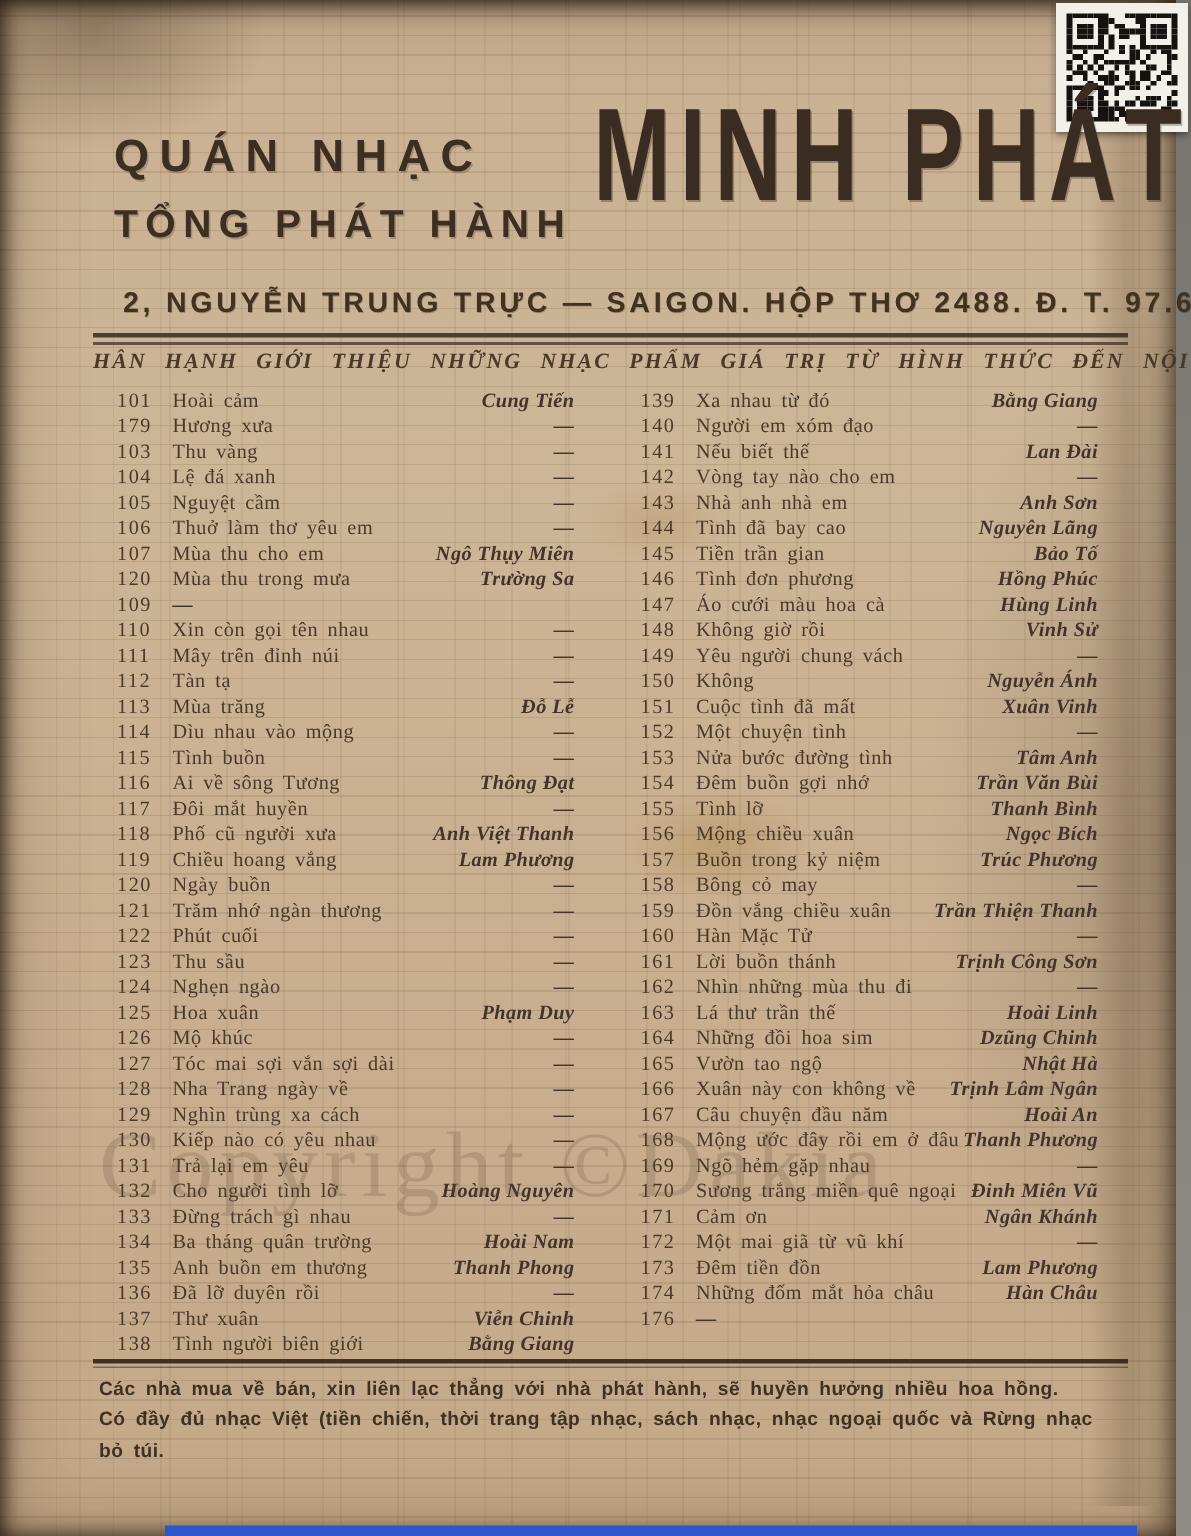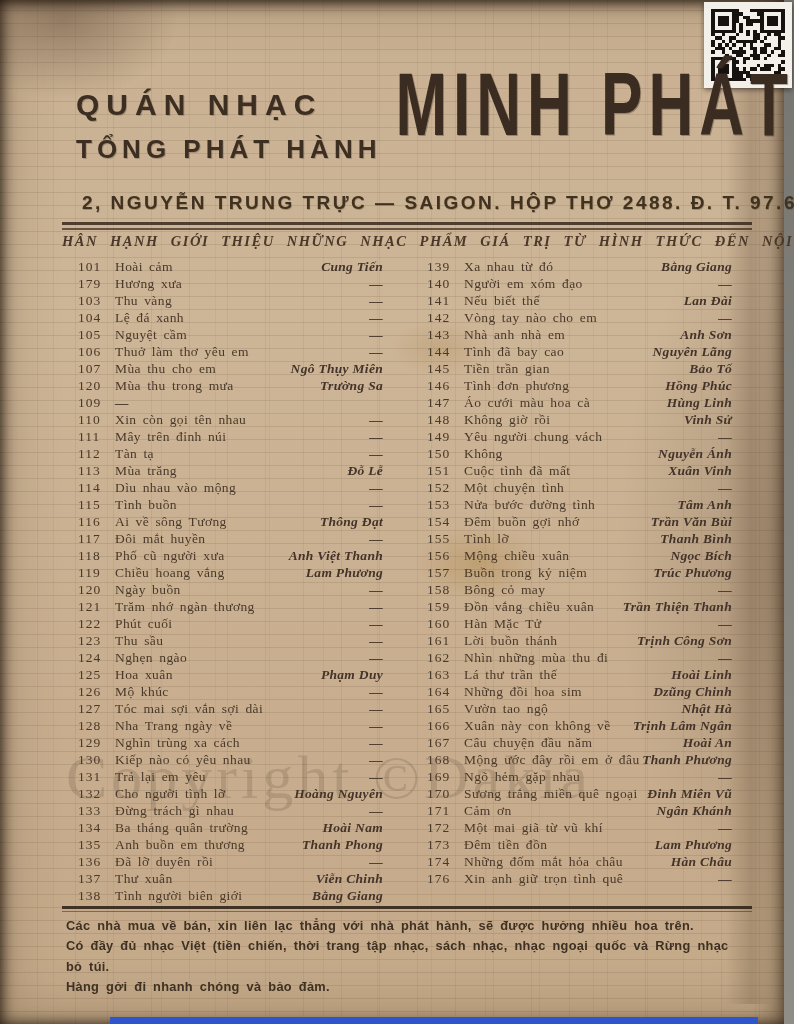--- a/index.html
+++ b/index.html
@@ -804,29 +804,27 @@
 
       <div class="song-row">
         <span class="song-num">174</span>
         <span class="song-title">Những đốm mắt hỏa châu</span>
         <span class="song-composer">Hàn Châu</span>
       </div>
 
 
       <div class="song-row">
         <span class="song-num">176</span>
-        <span class="song-title">Xin anh giữ trọn tình quê</span>
         <span class="song-composer">—</span>
       </div>
     </div>
 </div>
 
 <div class="watermark">Copyright ©Dakia</div>
 
 <div class="rule-footer"></div>
 
 <div class="footer">
-  <div>Các nhà mua về bán, xin liên lạc thẳng với nhà phát hành, sẽ được hưởng nhiều hoa trên.</div>
+  <div>Các nhà mua về bán, xin liên lạc thẳng với nhà phát hành, sẽ huyền hưởng nhiều hoa hồng.</div>
   <div>Có đầy đủ nhạc Việt (tiền chiến, thời trang tập nhạc, sách nhạc, nhạc ngoại quốc và Rừng nhạc bỏ túi.</div>
-  <div>Hàng gởi đi nhanh chóng và bảo đảm.</div>
 </div>
 
 <div class="blue-strip" style="background: rgb(47, 85, 204);"></div>
 
 </body></html>

